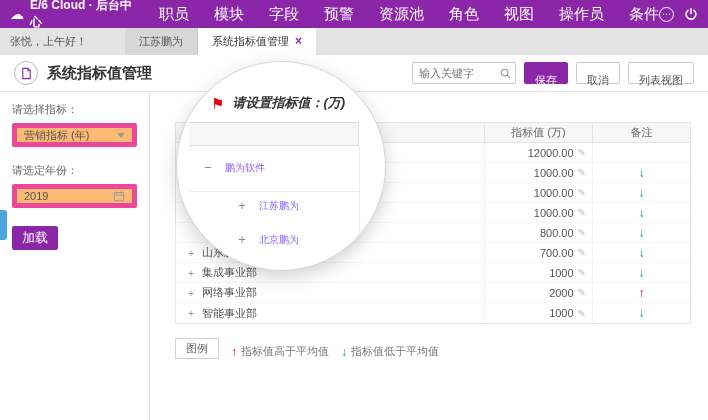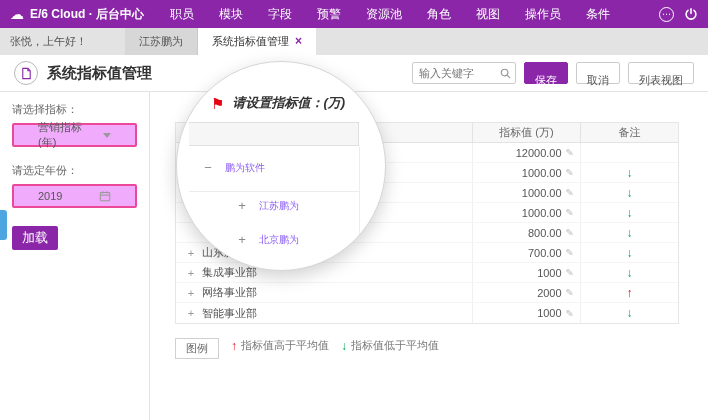--- a/index.html
+++ b/index.html
@@ -8,21 +8,21 @@
     --down:#00a651;
   }
   *{margin:0;padding:0;box-sizing:border-box;}
   body{font-family:"Liberation Sans","DejaVu Sans",sans-serif;background:#fff;}
   .app{position:relative;width:708px;height:420px;background:#fff;overflow:hidden;}
 
   
   .topbar{display:flex;align-items:center;height:28px;background:var(--primary);color:#fff;padding:0 10px;}
   .brand{display:flex;align-items:center;gap:6px;font-size:12px;font-weight:bold;}
   .cloud{font-size:14px;line-height:1;}
-  .menu{display:flex;gap:25px;margin-left:26px;font-size:12px;}
+  .menu{display:flex;gap:25px;margin-left:26px;font-size:15px;}
   .menu span{cursor:pointer;white-space:nowrap;}
   .topbar-right{margin-left:auto;display:flex;align-items:center;gap:10px;}
   .circle-icon{width:15px;height:15px;border:1px solid #fff;border-radius:50%;font-size:9px;line-height:13px;text-align:center;}
 
   
   .tabbar{display:flex;align-items:flex-start;height:27px;background:#e3e3e3;font-size:11px;color:#555;}
   .greeting{line-height:27px;padding:0 10px;white-space:nowrap;}
   .tabs{display:flex;margin-left:28px;}
   .tab{display:flex;align-items:center;gap:6px;padding:0 14px;line-height:27px;background:#d7d7d7;border-right:1px solid #c9c9c9;cursor:pointer;white-space:nowrap;}
   .tab.active{background:#fff;color:#333;border-right:none;}
@@ -37,47 +37,47 @@
   .searchbox input{width:104px;height:22px;border:1px solid #ccc;border-radius:2px;font-size:11px;padding:0 20px 0 6px;color:#555;outline:none;font-family:inherit;}
   .searchbox .search-svg{position:absolute;right:4px;top:4px;}
   .btn{height:22px;font-size:11px;padding:10px 10px;border-radius:2px;cursor:pointer;font-family:inherit;}
   .btn.primary{background:var(--primary);color:#fff;border:1px solid var(--primary);}
   .btn.ghost{background:#fff;color:#555;border:1px solid #ccc;}
 
   
   .content{display:flex;height:328px;position:relative;}
   .sidepanel{width:150px;border-right:1px solid #e3e3e3;padding:10px 12px;}
   .field-label{font-size:11px;color:#666;margin-bottom:6px;}
-  .selectbox,.datebox{display:flex;align-items:center;justify-content:space-between;height:24px;border:2px solid #ec4899;border-radius:2px;font-size:11px;color:#555;padding:0 24px;background:#f0abfc;cursor:pointer;}
+  .selectbox,.datebox{display:flex;align-items:center;justify-content:space-between;height:24px;border:5px solid #ec4899;border-radius:2px;font-size:11px;color:#555;padding:0 7px;background:#fdba74;cursor:pointer;}
   .chevron{width:0;height:0;border-left:4px solid transparent;border-right:4px solid transparent;border-top:5px solid #999;}
   .mt16{margin-top:16px;}
   .load-btn{margin-top:18px;width:46px;height:24px;background:var(--primary);color:#fff;border:none;border-radius:2px;font-size:13px;cursor:pointer;font-family:inherit;}
 
-  .main{flex:1;padding:30px 29px 0 25px;position:relative;}
+  .main{flex:1;padding:30px 17px 0 25px;position:relative;}
 
   
   .table{border:1px solid #e6e6e6;background:#fff;}
   .thead{display:grid;grid-template-columns:1fr 108px 98px;background:#f7f7f7;border-bottom:1px solid #e3e3e3;height:20px;font-size:11px;color:#666;}
   .thead .hcell{display:flex;align-items:center;justify-content:center;}
   .thead .hcell:first-child{justify-content:flex-start;padding-left:10px;}
   .thead .hcell + .hcell{border-left:1px solid #e3e3e3;}
   .trow{display:grid;grid-template-columns:1fr 108px 98px;height:20px;font-size:11px;color:#555;border-bottom:1px solid #f5f5f5;}
   .trow:last-child{border-bottom:none;}
   .cell{display:flex;align-items:center;}
   .cell.name{padding-left:10px;gap:6px;}
   .cell.name .expander{color:#999;width:10px;text-align:center;cursor:pointer;}
   .cell.value{justify-content:flex-end;gap:4px;padding-right:6px;border-left:1px solid #f0f0f0;}
   .cell.value .edit{color:#c0c0c0;font-size:10px;cursor:pointer;}
   .cell.remark{justify-content:center;border-left:1px solid #f0f0f0;}
   .trend{font-size:12px;font-weight:bold;}
   .trend[data-trend="up"]{color:var(--up);}
   .trend[data-trend="down"]{color:var(--down);}
 
   
-  .legend{display:flex;align-items:flex-start;gap:12px;margin-top:14px;font-size:11px;color:#777;}
+  .legend{display:flex;align-items:flex-end;gap:12px;margin-top:14px;font-size:11px;color:#777;}
   .legend-label{border:1px solid #d0d0d0;padding:2px 10px;color:#666;background:#fff;}
   .legend-item{display:flex;align-items:center;gap:4px;}
 
   
   .magnifier{position:absolute;left:176px;top:61px;width:210px;height:210px;border-radius:50%;background:#fff;border:1px solid #d6d6d6;box-shadow:0 6px 18px rgba(0,0,0,.18);overflow:hidden;z-index:5;}
   .mag-title{position:absolute;left:34px;top:32px;display:flex;align-items:center;gap:8px;}
   .mag-title .flag{color:var(--up);font-size:15px;line-height:1;}
   .mag-title .ttl{font-size:13px;font-weight:bold;color:#333;white-space:nowrap;font-style:italic;}
   .mag-band{position:absolute;left:12px;top:60px;width:170px;height:24px;background:#f6f6f6;border-top:1px solid #e0e0e0;border-bottom:1px solid #e0e0e0;border-right:1px solid #e0e0e0;}
   .mag-vline{position:absolute;left:182px;top:84px;width:1px;height:120px;background:#ededed;}

